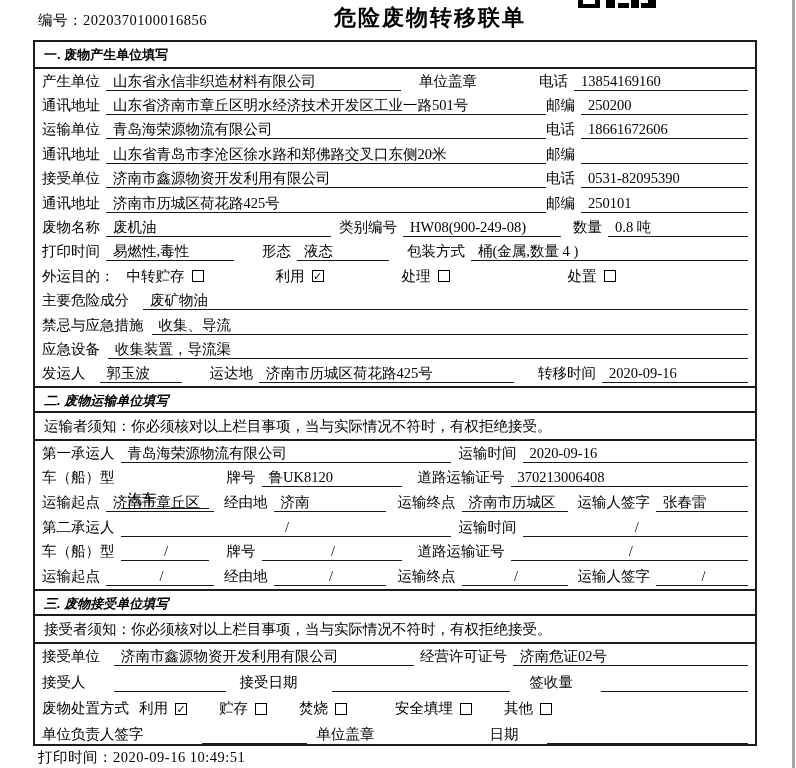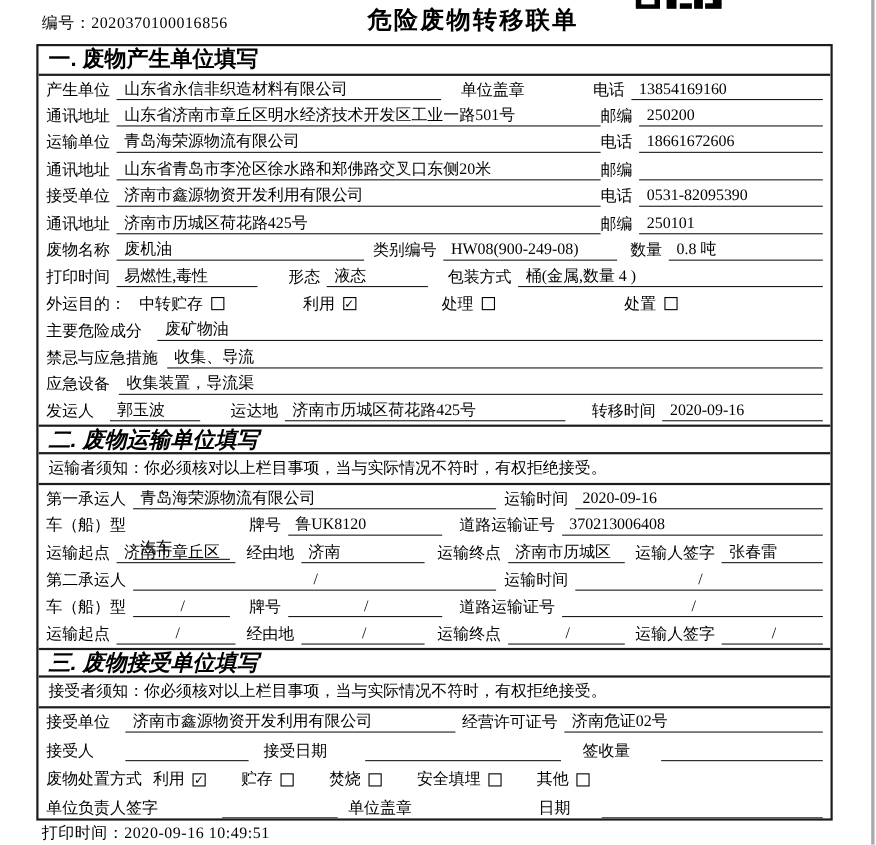--- a/index.html
+++ b/index.html
@@ -22,21 +22,21 @@
   .page-edge { position:absolute; right:1px; top:0; width:3px; height:768px; background:#a9a9a9; }
 
   
   .form-box {
     position:absolute; left:33px; top:40px; width:724px; height:706px;
     border:2px solid #1c1c1c; overflow:hidden;
   }
   .sec-header {
     height:27px; line-height:25px; padding-left:9px;
     font-family:"Liberation Sans","DejaVu Sans",sans-serif;
-    font-weight:bold; font-size:20px;
+    font-weight:bold; font-size:13px;
     border-bottom:2px solid #1c1c1c;
   }
   .section + .section .sec-header { border-top:2px solid #1c1c1c;font-style:italic; }
   .notice {
     height:28px; line-height:27px; padding-left:9px; font-size:14.5px;
     border-bottom:2px solid #1c1c1c; white-space:nowrap;
   }
   .row { display:flex; align-items:center; padding:0 7px; font-size:14.5px; white-space:nowrap; }
   .section-0 .row { height:24.4px; }
   .section-1 .row { height:24.6px; }
@@ -248,21 +248,21 @@
             <span class="cbbox">✓</span>
           </span>
           <span class="cbwrap" style="margin-left: 32px;">
             <span class="cblbl">贮存</span>
             <span class="cbbox"></span>
           </span>
           <span class="cbwrap" style="margin-left: 32px;">
             <span class="cblbl">焚烧</span>
             <span class="cbbox"></span>
           </span>
-          <span class="cbwrap" style="margin-left: 32px; justify-content: flex-end;">
+          <span class="cbwrap" style="margin-left: 48px; justify-content: flex-end;">
             <span class="cblbl">安全填埋</span>
             <span class="cbbox"></span>
           </span>
           <span class="cbwrap" style="margin-left: 32px;">
             <span class="cblbl">其他</span>
             <span class="cbbox"></span>
           </span>
         </div>
         <div class="row">
           <span class="lbl">单位负责人签字</span>

